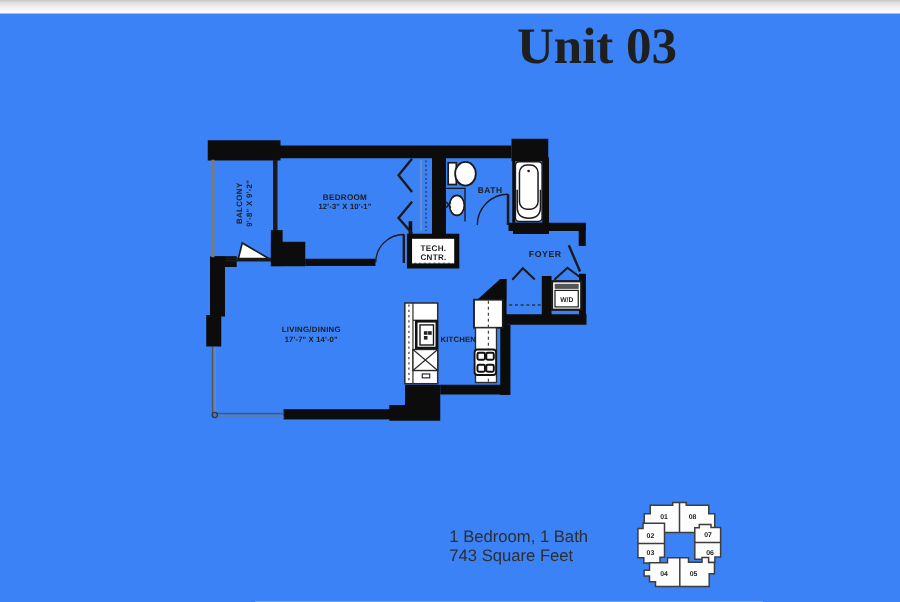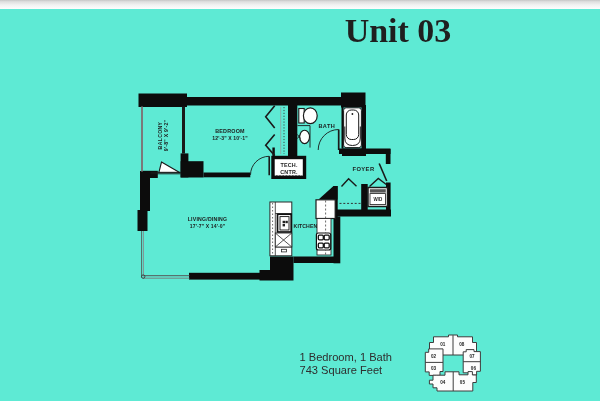--- a/index.html
+++ b/index.html
@@ -1,17 +1,17 @@
 <!DOCTYPE html>
 <html><head>
 <meta charset="utf-8">
 <style>
   html,body{margin:0;padding:0;}
   body{width:600px;height:401px;background:#ffffff;overflow:hidden;font-family:"Liberation Sans",sans-serif;}
-  #page{position:relative;width:600px;height:401px;background:#5eead4;text-align:right;}
+  #page{position:relative;width:600px;height:401px;background:#3b82f6;text-align:right;}
   #topshade{position:absolute;left:0;top:0;width:600px;height:12px;
     background:linear-gradient(to bottom,#c6c6c6 0%,#dedede 18%,#f2f2f2 55%,#fdfdfd 100%);height:9px;}
   svg{position:absolute;left:0;top:0;}
   .lbl{font-family:"Liberation Sans",sans-serif;font-weight:700;fill:#1c1c1c;}
 </style>
 </head>
 <body>
 <div id="page">
 
 <div id="topshade"></div>

